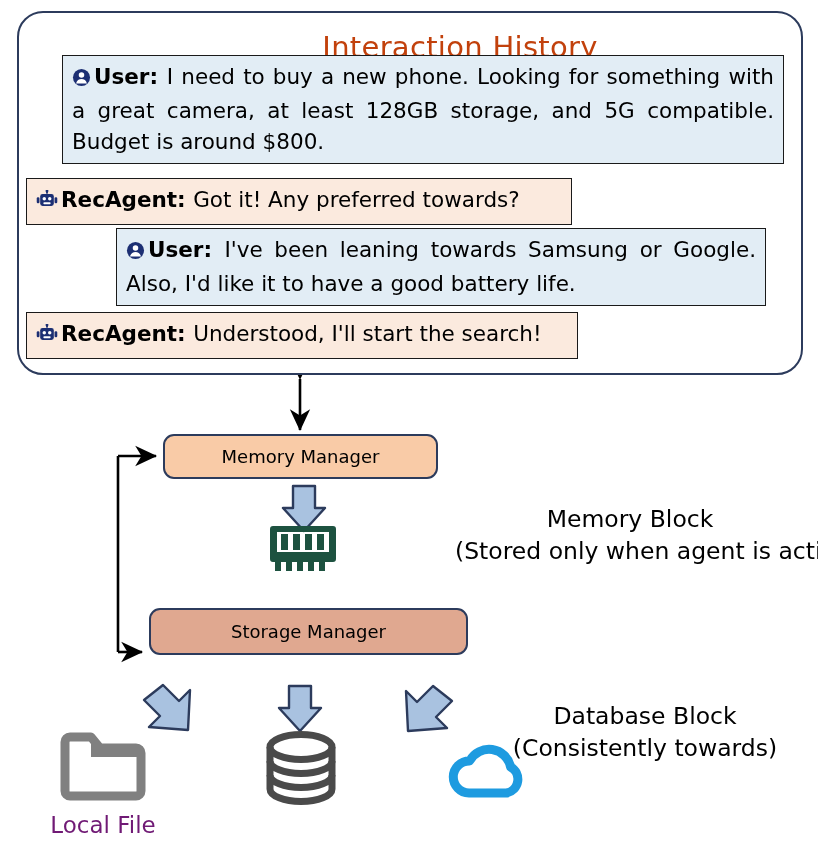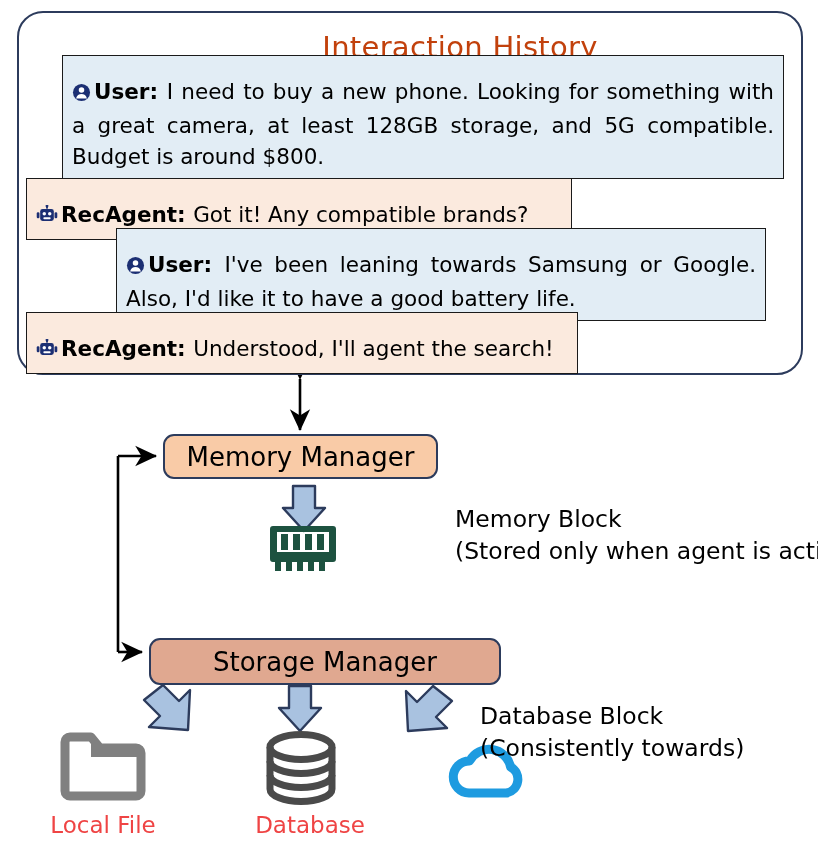--- a/index.html
+++ b/index.html
@@ -43,21 +43,21 @@
   }
 
   
   .bubble {
     position: absolute;
     box-sizing: border-box;
     border: 1.6px solid #1a1a1a;
     font-size: 21.5px;
     line-height: 31px;
     color: #000000;
-    padding: 20px 9px 6px 9px;
+    padding: 5px 9px 6px 9px;
   }
   .bubble.user {
     background: #e2edf5;
     text-align: justify;
     text-align-last: left;
   }
   .bubble.agent {
     background: #fbeade;
     white-space: nowrap;
   }
@@ -82,49 +82,49 @@
 
   
   .manager-box {
     position: absolute;
     box-sizing: border-box;
     border: 2.5px solid #2c3b5c;
     border-radius: 11px;
     display: flex;
     align-items: center;
     justify-content: center;
-    font-size: 26px;
+    font-size: 18px;
     color: #000000;
   }
   #memory-manager {
     left: 163px; top: 434px; width: 275px; height: 45px;
     background: #f9cba7;
   }
   #storage-manager {
-    left: 149px; top: 638px; width: 352px; height: 47px;
+    left: 149px; top: 608px; width: 319px; height: 47px;
     background: #e0a890;
   }
 
   
   .side-label {
     position: absolute;
-    text-align: left;
+    text-align: center;
     font-size: 23.5px;
     line-height: 32px;
     color: #000000;
     white-space: nowrap;
   }
   #memory-block-label { left: 455px; top: 503px; width: 350px; }
   #storage-block-label { left: 480px; top: 700px; width: 330px; }
 
   .icon-caption {
     position: absolute;
     text-align: center;
     font-size: 23px;
-    color: #ef4444;
+    color: #701a75;
     white-space: nowrap;
   }
   #caption-local-file { left: 18px;  top: 812px; width: 170px; }
   #caption-database   { left: 225px; top: 812px; width: 170px; }
   #caption-cloud      { left: 400px; top: 812px; width: 160px; }
 
   
   #overlay {
     position: absolute;
     left: 0; top: 0;
@@ -206,21 +206,21 @@
             <rect x="4.5" y="4.5" width="15" height="13" rx="2.6"></rect>
             <rect x="0.7" y="8" width="3" height="6.5" rx="1.3"></rect>
             <rect x="20.3" y="8" width="3" height="6.5" rx="1.3"></rect>
           </g>
           <circle cx="9" cy="9.6" r="1.9" fill="#ffffff"></circle>
           <circle cx="15" cy="9.6" r="1.9" fill="#ffffff"></circle>
           <rect x="8" y="13.4" width="8" height="2.2" rx="1" fill="#ffffff"></rect>
         </svg>
       </span><span>RecAgent:</span>
     </span>
-    <span class="msg-text">Got it! Any compatible brands?</span>
+    <span class="msg-text">Got it! Any preferred towards?</span>
   </div>
 
   <div class="bubble user" id="bubble-3">
     <span class="speaker">
       <span class="icon-inline">
         <svg width="19" height="19" viewBox="0 0 20 20">
           <circle cx="10" cy="10" r="9" fill="#1c2f73"></circle>
           <circle cx="10" cy="7.4" r="2.9" fill="#ffffff"></circle>
           <path d="M4.3 16.2c0.7-3.2 3-4.6 5.7-4.6s5 1.4 5.7 4.6z" fill="#ffffff"></path>
         </svg>
@@ -239,21 +239,21 @@
             <rect x="4.5" y="4.5" width="15" height="13" rx="2.6"></rect>
             <rect x="0.7" y="8" width="3" height="6.5" rx="1.3"></rect>
             <rect x="20.3" y="8" width="3" height="6.5" rx="1.3"></rect>
           </g>
           <circle cx="9" cy="9.6" r="1.9" fill="#ffffff"></circle>
           <circle cx="15" cy="9.6" r="1.9" fill="#ffffff"></circle>
           <rect x="8" y="13.4" width="8" height="2.2" rx="1" fill="#ffffff"></rect>
         </svg>
       </span><span>RecAgent:</span>
     </span>
-    <span class="msg-text">Understood, I'll agent the search!</span>
+    <span class="msg-text">Understood, I'll start the search!</span>
   </div>
 
   <div class="manager-box" id="memory-manager">Memory Manager</div>
 
   <div class="manager-box" id="storage-manager">Storage Manager</div>
 
   <div class="bigicon" id="ram-icon">
     <svg width="66" height="56" viewBox="0 0 66 56">
       <g fill="#1d5240">
         <path d="M3 4 h60 a3 3 0 0 1 3 3 v30 a3 3 0 0 1 -3 3 h-60 a3 3 0 0 1 -3 -3 v-30 a3 3 0 0 1 3 -3 z
@@ -294,20 +294,19 @@
     </svg>
   </div>
 
   <div class="bigicon" id="cloud-icon">
     <svg width="78" height="64" viewBox="0 0 78 64">
       <path d="M21 58 a16 16 0 0 1 0.6 -32 a22 22 0 0 1 41 6 a14 14 0 0 1 -4 26 z" fill="none" stroke="#1e9be0" stroke-width="9" stroke-linejoin="round"></path>
     </svg>
   </div>
 
   <div class="icon-caption" id="caption-local-file">Local File</div>
-  <div class="icon-caption" id="caption-database">Database</div>
 
   <div class="side-label" id="storage-block-label">
     <div>Database Block</div>
     <div>(Consistently towards)</div>
   </div>
 
 </div>
 
 </body></html>

